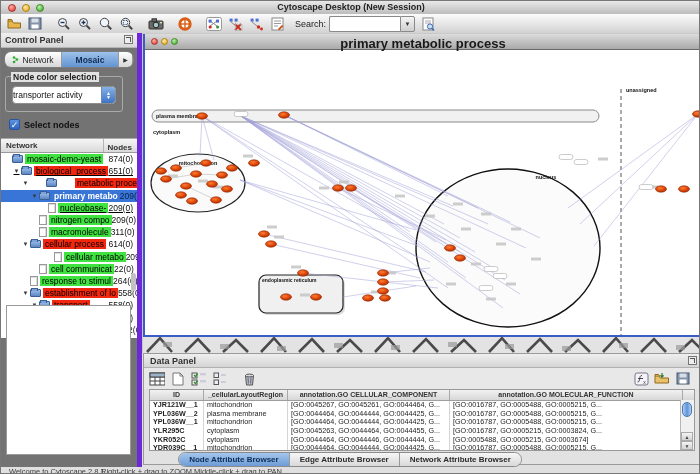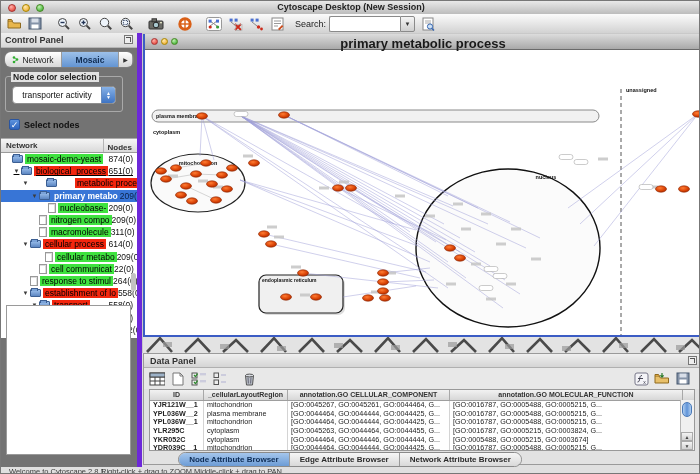--- a/index.html
+++ b/index.html
@@ -32,21 +32,21 @@
   .float-ic:before{content:"";position:absolute;left:1px;top:1px;width:4px;height:4px;border-top:1px solid #555;border-right:1px solid #555;}
   .cp-tabs{display:flex;margin:3px 3px 0 3px;height:15px;border:1px solid #7c7c7c;border-radius:7px;overflow:hidden;font-size:8.5px;}
   .cp-tab{flex:1;display:flex;align-items:center;justify-content:center;background:linear-gradient(#ffffff,#d7d7d7);color:#222;border-right:1px solid #9a9a9a;}
   .cp-tab.active{background:linear-gradient(#9dc1ea,#6394d2);font-weight:bold;color:#102c52;}
   .cp-tab.arrow{flex:0 0 13px;font-size:6px;color:#333;}
   .net-glyph{width:7px;height:8px;margin-right:3px;}
   .groupbox{position:relative;margin:8px 14px 0 4px;border:1px solid #a9a9a9;border-radius:3px;height:34px;}
   .groupbox-legend{position:absolute;left:5px;top:-5px;background:#e2e2e2;padding:0 2px;font-size:8.5px;font-weight:bold;color:#222;}
   .combo{position:absolute;left:6px;top:9px;right:6px;height:16px;background:#fff;border:1px solid #8e8e8e;border-radius:4px;
     font-size:8.5px;color:#111;display:flex;align-items:center;overflow:hidden;}
-  .combo-text{flex:1;text-align:center;}
+  .combo-text{flex:1;}
   .combo-step{width:13px;align-self:stretch;background:linear-gradient(#86b1e6,#3e74c4);border-left:1px solid #6a8ec0;
     display:flex;flex-direction:column;align-items:center;justify-content:center;color:#fff;font-size:5px;line-height:4px;}
   .checkrow{display:flex;align-items:center;margin:7px 0 0 8px;}
   .checkbox{width:11px;height:11px;border-radius:2px;background:linear-gradient(#5d93de,#2d63bd);border:1px solid #2a55a0;
     color:#fff;font-size:9px;line-height:10px;text-align:center;box-sizing:border-box;}
   .checklabel{margin-left:4px;font-size:9px;font-weight:bold;color:#111;}
   .tree-head{position:relative;margin-top:8px;height:13px;background:linear-gradient(#f6f6f6,#d9d9d9);
     border-top:1px solid #aaa;border-bottom:1px solid #9a9a9a;font-size:8px;font-weight:bold;color:#333;}
   .tree-head .c1{position:absolute;left:5px;top:1.5px;}
   .tree-head .c2{position:absolute;right:5px;top:4px;}
@@ -284,21 +284,21 @@
           <span class="ic-folder"></span>
           <span class="chip red">metabolic process</span>
           <span class="count">280(0)</span>
         </div>
         <div class="tree-row selected" style="padding-left: 29px;">
           <span class="tri">▼</span>
           <span class="ic-folder"></span>
           <span class="chip sel">primary metabo</span>
           <span class="count">209(...</span>
         </div>
-        <div class="tree-row" style="padding-left: 38px;">
+        <div class="tree-row" style="padding-left: 38px; text-decoration: underline;">
           <span class="tri"></span>
           <span class="ic-leaf"></span>
           <span class="chip green">nucleobase-</span>
           <span class="count">209(0)</span>
         </div>
         <div class="tree-row" style="padding-left: 29px;">
           <span class="tri"></span>
           <span class="ic-leaf"></span>
           <span class="chip green">nitrogen compo</span>
           <span class="count">209(0)</span>
@@ -308,21 +308,21 @@
           <span class="ic-leaf"></span>
           <span class="chip green">macromolecule</span>
           <span class="count">311(0)</span>
         </div>
         <div class="tree-row" style="padding-left: 20px;">
           <span class="tri">▼</span>
           <span class="ic-folder"></span>
           <span class="chip red">cellular process</span>
           <span class="count">614(0)</span>
         </div>
-        <div class="tree-row" style="padding-left: 35px;">
+        <div class="tree-row" style="padding-left: 44px;">
           <span class="tri"></span>
           <span class="ic-leaf"></span>
           <span class="chip green">cellular metabo</span>
           <span class="count">209(0)</span>
         </div>
         <div class="tree-row" style="padding-left: 29px;">
           <span class="tri"></span>
           <span class="ic-leaf"></span>
           <span class="chip green">cell communicat</span>
           <span class="count">22(0)</span>

